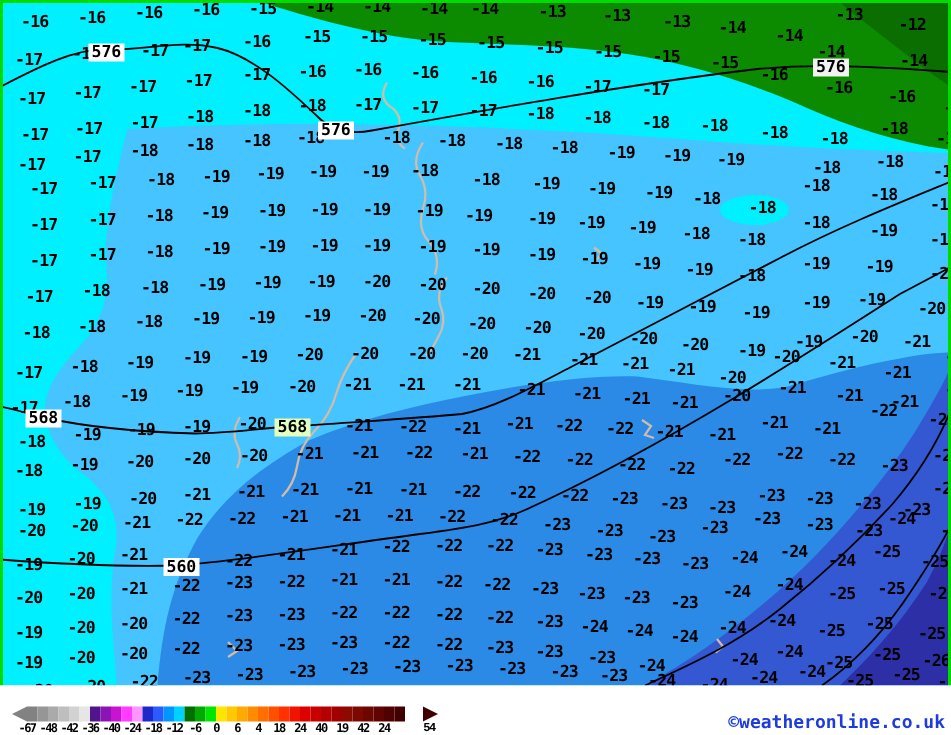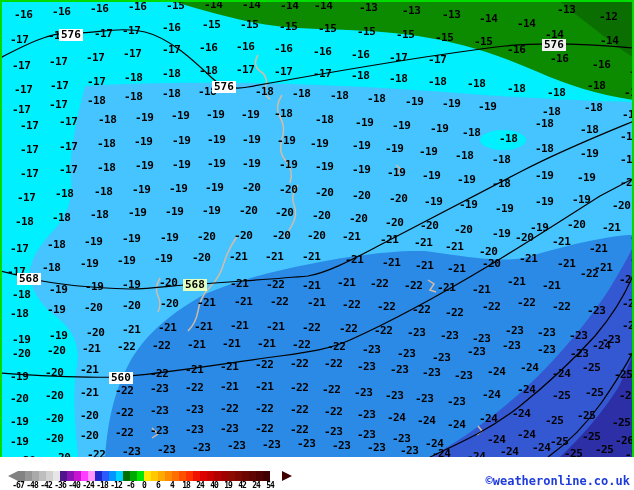--- a/index.html
+++ b/index.html
@@ -515,18 +515,18 @@
           <span class="tick" style="left: 112px;">-6</span>
           <span class="tick" style="left: 126px;">0</span>
           <span class="tick" style="left: 140px;">6</span>
           <span class="tick" style="left: 154px;">4</span>
           <span class="tick" style="left: 168px;">18</span>
           <span class="tick" style="left: 182px;">24</span>
           <span class="tick" style="left: 196px;">40</span>
           <span class="tick" style="left: 210px;">19</span>
           <span class="tick" style="left: 224px;">42</span>
           <span class="tick" style="left: 238px;">24</span>
-          <span class="tick" style="left: 252px;">54</span>
+          <span class="tick" style="left: 268px; font-family: Liberation Mono, monospace;">54</span>
         </div>
     </div>
   </div>
 
 </div>
 
 </body></html>

